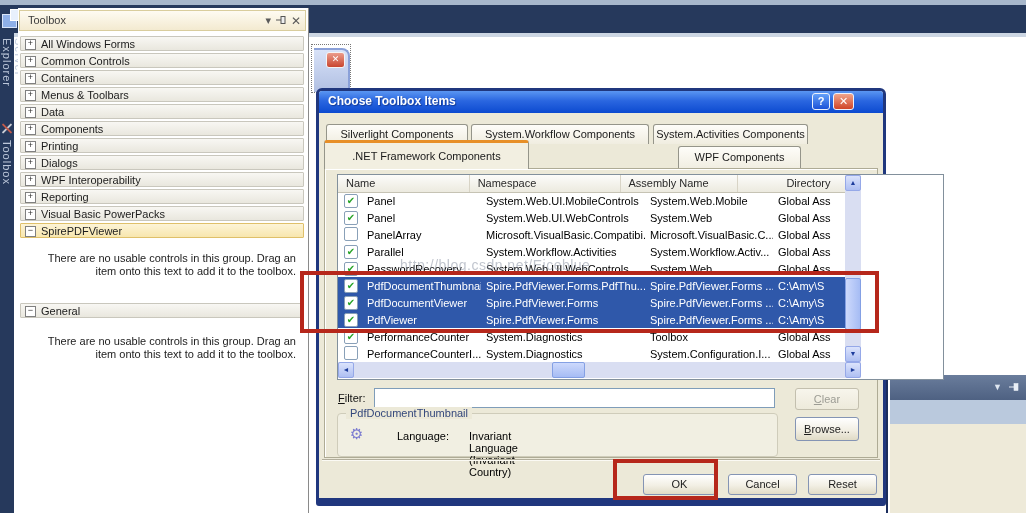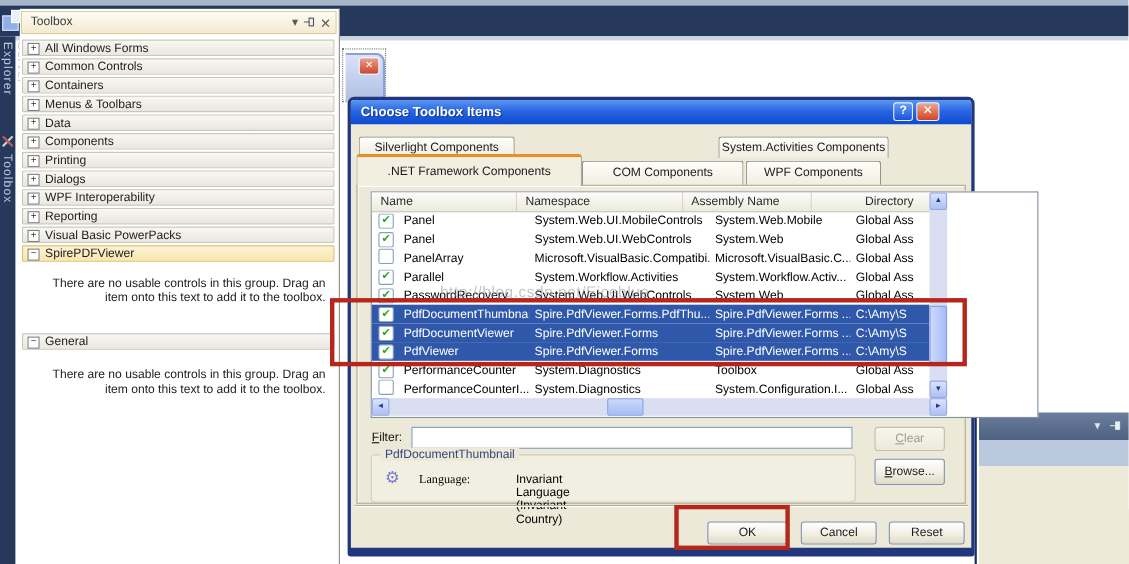--- a/index.html
+++ b/index.html
@@ -102,21 +102,21 @@
   #filter-input{left:374px;top:388px;width:401px;height:20px;box-sizing:border-box;border:1px solid #7f9db9;
     background:#fff;font:11px "Liberation Sans",sans-serif;padding:2px 4px;}
   .xp-btn{box-sizing:border-box;border:1px solid #8494b4;border-radius:3px;text-align:center;color:#1c1c1c;
     background:linear-gradient(180deg,#ffffff,#f2efe4 55%,#e0dbc6);cursor:default;}
   #clear-btn{left:795px;top:388px;width:64px;height:22px;line-height:20px;color:#9c9c94;border-color:#c3bfae;
     background:linear-gradient(180deg,#f7f5ec,#edeadb);}
   #detail-box{left:337px;top:413px;width:441px;height:44px;box-sizing:border-box;border:1px solid #cfccba;
     border-radius:4px;background:#f1efe2;}
   #detail-title{left:346px;top:407px;background:#ece9d8;padding:0 4px;color:#33477b;}
   #gear-icon{left:350px;top:425px;font-size:15px;color:#7a7ad0;}
-  #lang-label{left:381px;top:430px;font-family:Liberation Serif, serif;}
+  #lang-label{left:397px;top:430px;}
   #lang-value{left:469px;top:430px;}
   #browse-btn{left:795px;top:417px;width:64px;height:24px;line-height:22px;}
   #dlg-sep{left:322px;top:459px;width:558px;height:0;border-top:1px solid #b2ae9c;border-bottom:1px solid #fbfaf4;}
   #ok-btn{left:643px;top:474px;width:73px;height:21px;line-height:19px;}
   #cancel-btn{left:728px;top:474px;width:69px;height:21px;line-height:19px;}
   #reset-btn{left:808px;top:474px;width:69px;height:21px;line-height:19px;}
 
   
   #watermark{left:400px;top:257px;width:320px;font-size:14px;color:#8e96a6;opacity:.55;letter-spacing:.5px;z-index:6;}
   .red-box{position:absolute;border:4px solid #b6271b;z-index:9;}
@@ -241,25 +241,25 @@
   <div id="dialog-layer">
     <div class="abs" id="dlg-frame"></div>
     <div class="abs" id="dlg-title">
       <span class="t">Choose Toolbox Items</span>
       <span class="cap-btn" id="dlg-help">?</span>
       <span class="cap-btn" id="dlg-close">✕</span>
     </div>
 
     <div class="abs" id="tabs-row1">
         <div class="tab" style="left: 10px; width: 142px;">Silverlight Components</div>
+        <div class="tab" style="left: 155px; width: 178px;">System.Workflow Components</div>
         <div class="tab" style="left: 337px; width: 155px;">System.Activities Components</div>
       </div>
     <div class="abs" id="tabs-row2">
         <div class="tab active" style="left: 8px; width: 205px;">.NET Framework Components</div>
-        <div class="tab" style="left: 213px; width: 147px;">COM Components</div>
         <div class="tab" style="left: 362px; width: 123px;">WPF Components</div>
       </div>
     <div class="abs" id="tab-page"></div>
 
     <div class="abs" id="comp-table">
       <div id="tbl-header">
         <div class="hc" style="width:143px;">Name</div>
         <div class="hc" style="width:164px;">Namespace</div>
         <div class="hc" style="width:128px;">Assembly Name</div>
         <div class="hc" style="width:72px;border-right:none;margin-left:40px;">Directory</div>

